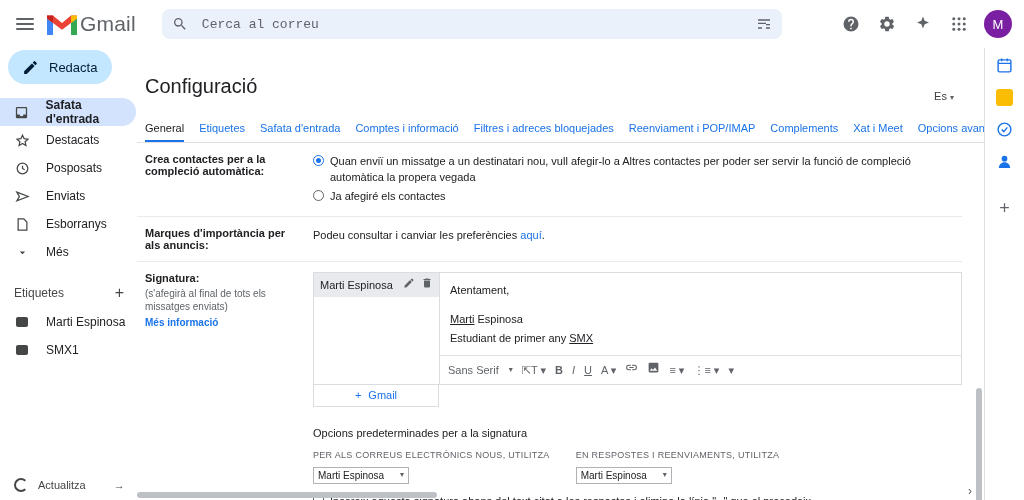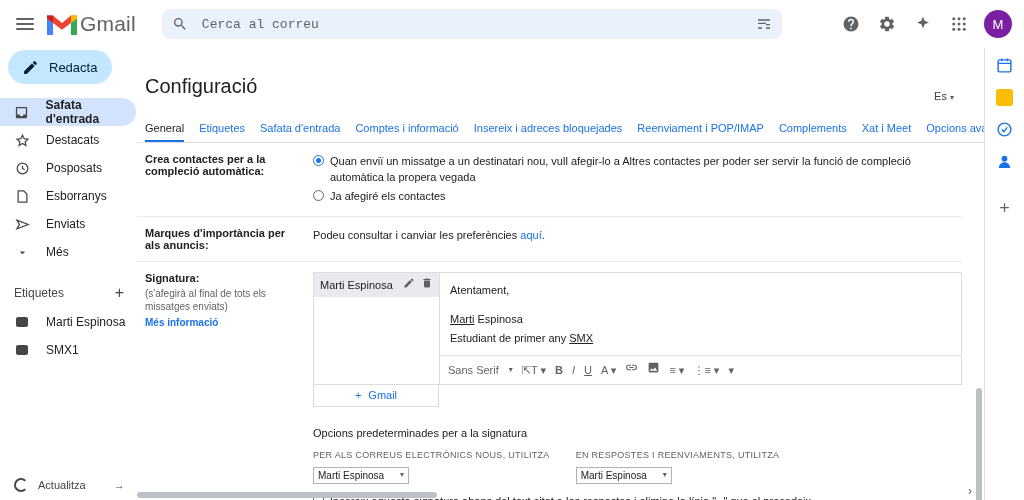--- a/index.html
+++ b/index.html
@@ -225,32 +225,32 @@
           <svg width="15" height="15" viewBox="0 0 24 24" fill="none" stroke="#444746" stroke-width="2">
             <circle cx="12" cy="12" r="8.5"></circle>
             <path d="M12 7.5V12l3.5 2"></path>
           </svg>
         </span>
       <span>Posposats</span>
     </div>
     <div class="nav-item">
       <span class="nav-ico">
           <svg width="15" height="15" viewBox="0 0 24 24" fill="none" stroke="#444746" stroke-width="2">
+            <path d="M3 5l18 7-18 7 4-7z"></path>
+          </svg>
+        </span>
+      <span>Enviats</span>
+    </div>
+    <div class="nav-item">
+      <span class="nav-ico">
+          <svg width="15" height="15" viewBox="0 0 24 24" fill="none" stroke="#444746" stroke-width="2">
             <path d="M5 3h9l5 5v13H5z"></path>
           </svg>
         </span>
       <span>Esborranys</span>
-    </div>
-    <div class="nav-item">
-      <span class="nav-ico">
-          <svg width="15" height="15" viewBox="0 0 24 24" fill="none" stroke="#444746" stroke-width="2">
-            <path d="M3 5l18 7-18 7 4-7z"></path>
-          </svg>
-        </span>
-      <span>Enviats</span>
     </div>
     <div class="nav-item">
       <span class="nav-ico">
           <svg width="13" height="13" viewBox="0 0 24 24" fill="#444746">
             <path d="M7 10l5 5 5-5z"></path>
           </svg>
         </span>
       <span>Més</span>
     </div>
 
@@ -283,21 +283,21 @@
     <div class="lang-sel">
       <span>Es</span>
       <span class="caret">▾</span>
     </div>
 
     <div class="tabs">
       <div class="tab active">General</div>
       <div class="tab">Etiquetes</div>
       <div class="tab">Safata d'entrada</div>
       <div class="tab">Comptes i informació</div>
-      <div class="tab">Insereix i adreces bloquejades</div>
+      <div class="tab">Filtres i adreces bloquejades</div>
       <div class="tab">Reenviament i POP/IMAP</div>
       <div class="tab">Complements</div>
       <div class="tab">Xat i Meet</div>
       <div class="tab">Opcions avançades</div>
 
     </div>
 
     <div class="settings">
 
       <div class="row">

